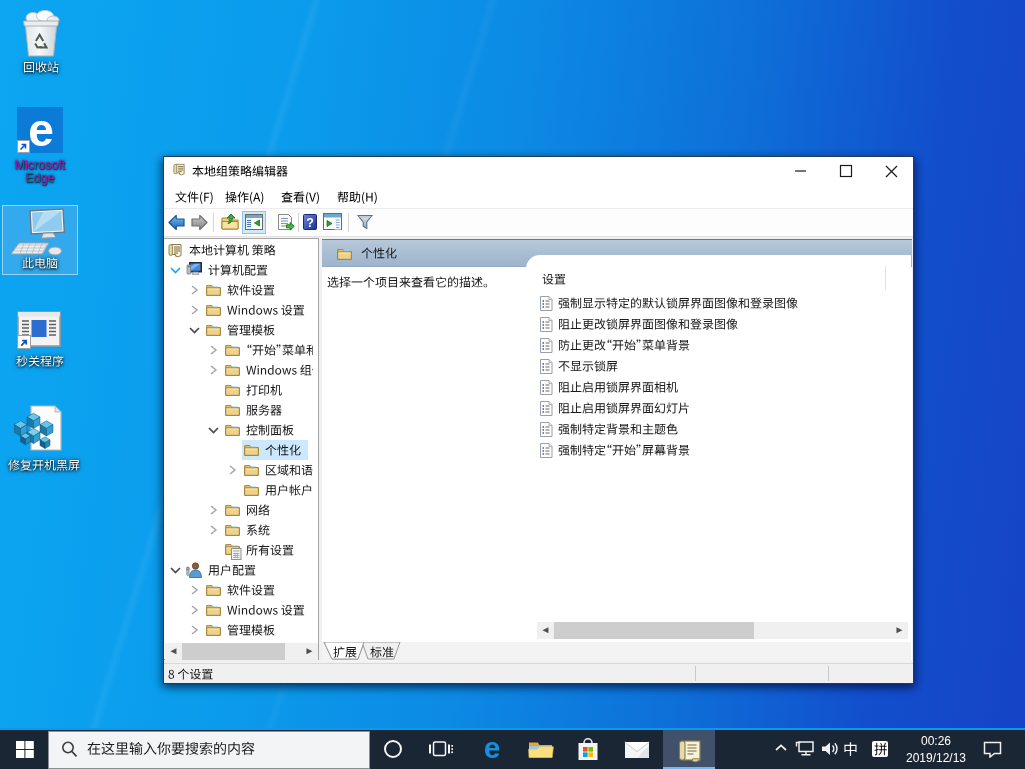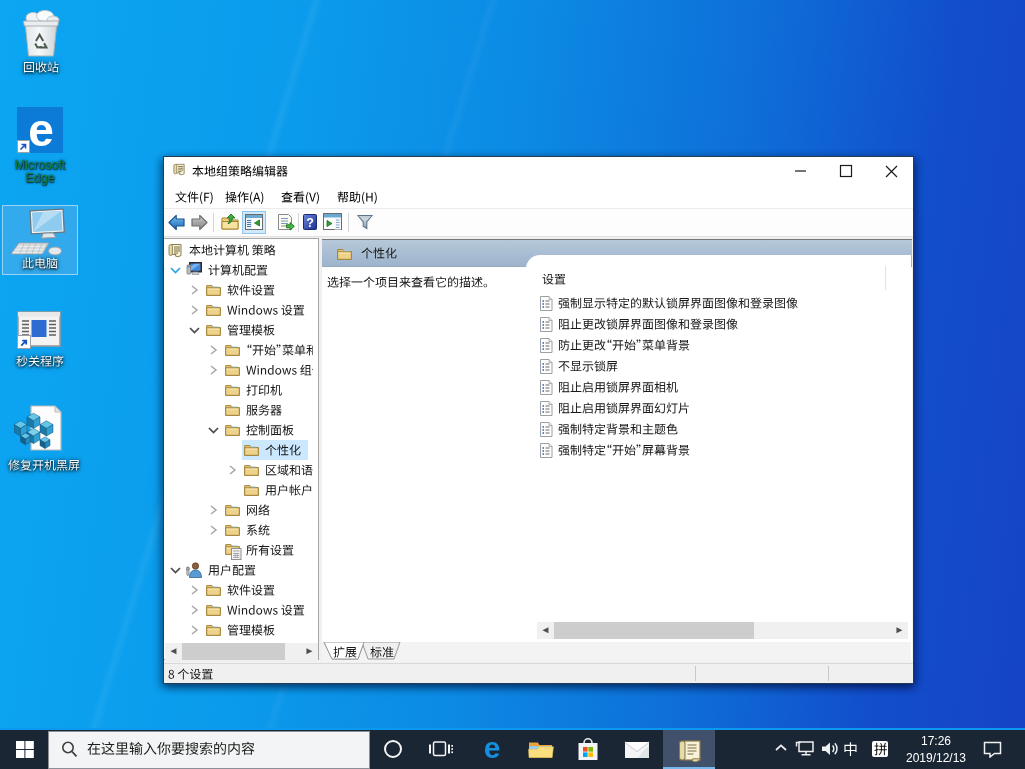--- a/index.html
+++ b/index.html
@@ -1,20 +1,20 @@
 <!DOCTYPE html>
 <html><head><meta charset="utf-8"><style>
 *{margin:0;padding:0;box-sizing:border-box}
 html,body{width:1025px;height:769px;overflow:hidden}
 body{font-family:"Liberation Sans",sans-serif;position:relative;
 background:linear-gradient(97deg,#0ca6f2 0%,#0b9bec 28%,#0c8ae4 48%,#0e6fd8 68%,#124fcc 85%,#1643c6 100%)}
 .tx{position:absolute;overflow:hidden}
 .ic{position:absolute}
 .dl{filter:drop-shadow(0.5px 1px 1px rgba(0,0,0,0.85)) drop-shadow(0 0 2px rgba(0,0,0,0.6))}
-.dlab{position:absolute;font-size:12.5px;line-height:13px;color:#15803d;text-align:center;
+.dlab{position:absolute;font-size:12.5px;line-height:13px;color:#a21caf;text-align:center;
 text-shadow:0.5px 1px 1.5px rgba(0,0,0,0.9),0 0 3px rgba(0,0,0,0.7)}
 .clock{position:absolute;font-size:12px;color:#fff}
 .win{position:absolute;left:163px;top:156px;width:751px;height:528px;background:#fff;border:1px solid #223c55;box-shadow:0 4px 8px rgba(0,0,30,.38),4px 2px 8px rgba(0,0,30,.22),-4px 2px 8px rgba(0,0,30,.22)}
 .menubar{position:absolute;left:164px;top:188px;width:749px;height:21px;background:#fff;border-bottom:1px solid #ececec}
 .toolbar{position:absolute;left:164px;top:209px;width:749px;height:28px;background:#fdfdfd;border-bottom:1px solid #e2e2e2}
 .tsep{position:absolute;top:213px;width:1px;height:19px;background:#d4d4d4}
 .mainbg{position:absolute;left:164px;top:237px;width:749px;height:426px;background:#f0f0f0}
 .tree{position:absolute;left:164px;top:238px;width:155px;height:422px;background:#fff;border:1px solid #a6a6a6;border-left:none}
 .rpane{position:absolute;left:322px;top:239px;width:590px;height:421px;background:#fff;border-top:1px solid #777}
 .rhead{position:absolute;left:322px;top:240px;width:590px;height:27px;background:linear-gradient(#b6c8da,#9db4cc);border-bottom:1px solid #96abc2}
@@ -1181,15 +1181,15 @@
 <svg class="tx " style="left:843.0px;top:739.2px;" width="16.0" height="21.8">
     <g fill="#fff" transform="translate(0,15.75) scale(0.01500)">
       <use href="#g4e2d" x="0"></use>
     </g>
   </svg>
 <svg class="tx " style="left:874.0px;top:740.3px;" width="14.5" height="19.6">
     <g fill="#111" transform="translate(0,14.18) scale(0.01350)">
       <use href="#g62fc" x="0"></use>
     </g>
   </svg>
-<div class="clock" style="left:905px;top:734px;width:62px;text-align:center">17:26</div>
+<div class="clock" style="left:905px;top:734px;width:62px;text-align:center">00:26</div>
 <div class="clock" style="left:899px;top:751px;width:74px;text-align:center">2019/12/13</div>
 <div style="position:absolute;left:477px;top:733px;width:30px;height:30px;font:bold 30px 'Liberation Sans',sans-serif;color:#1490df;text-align:center;line-height:30px">e</div>
 
 </body></html>

